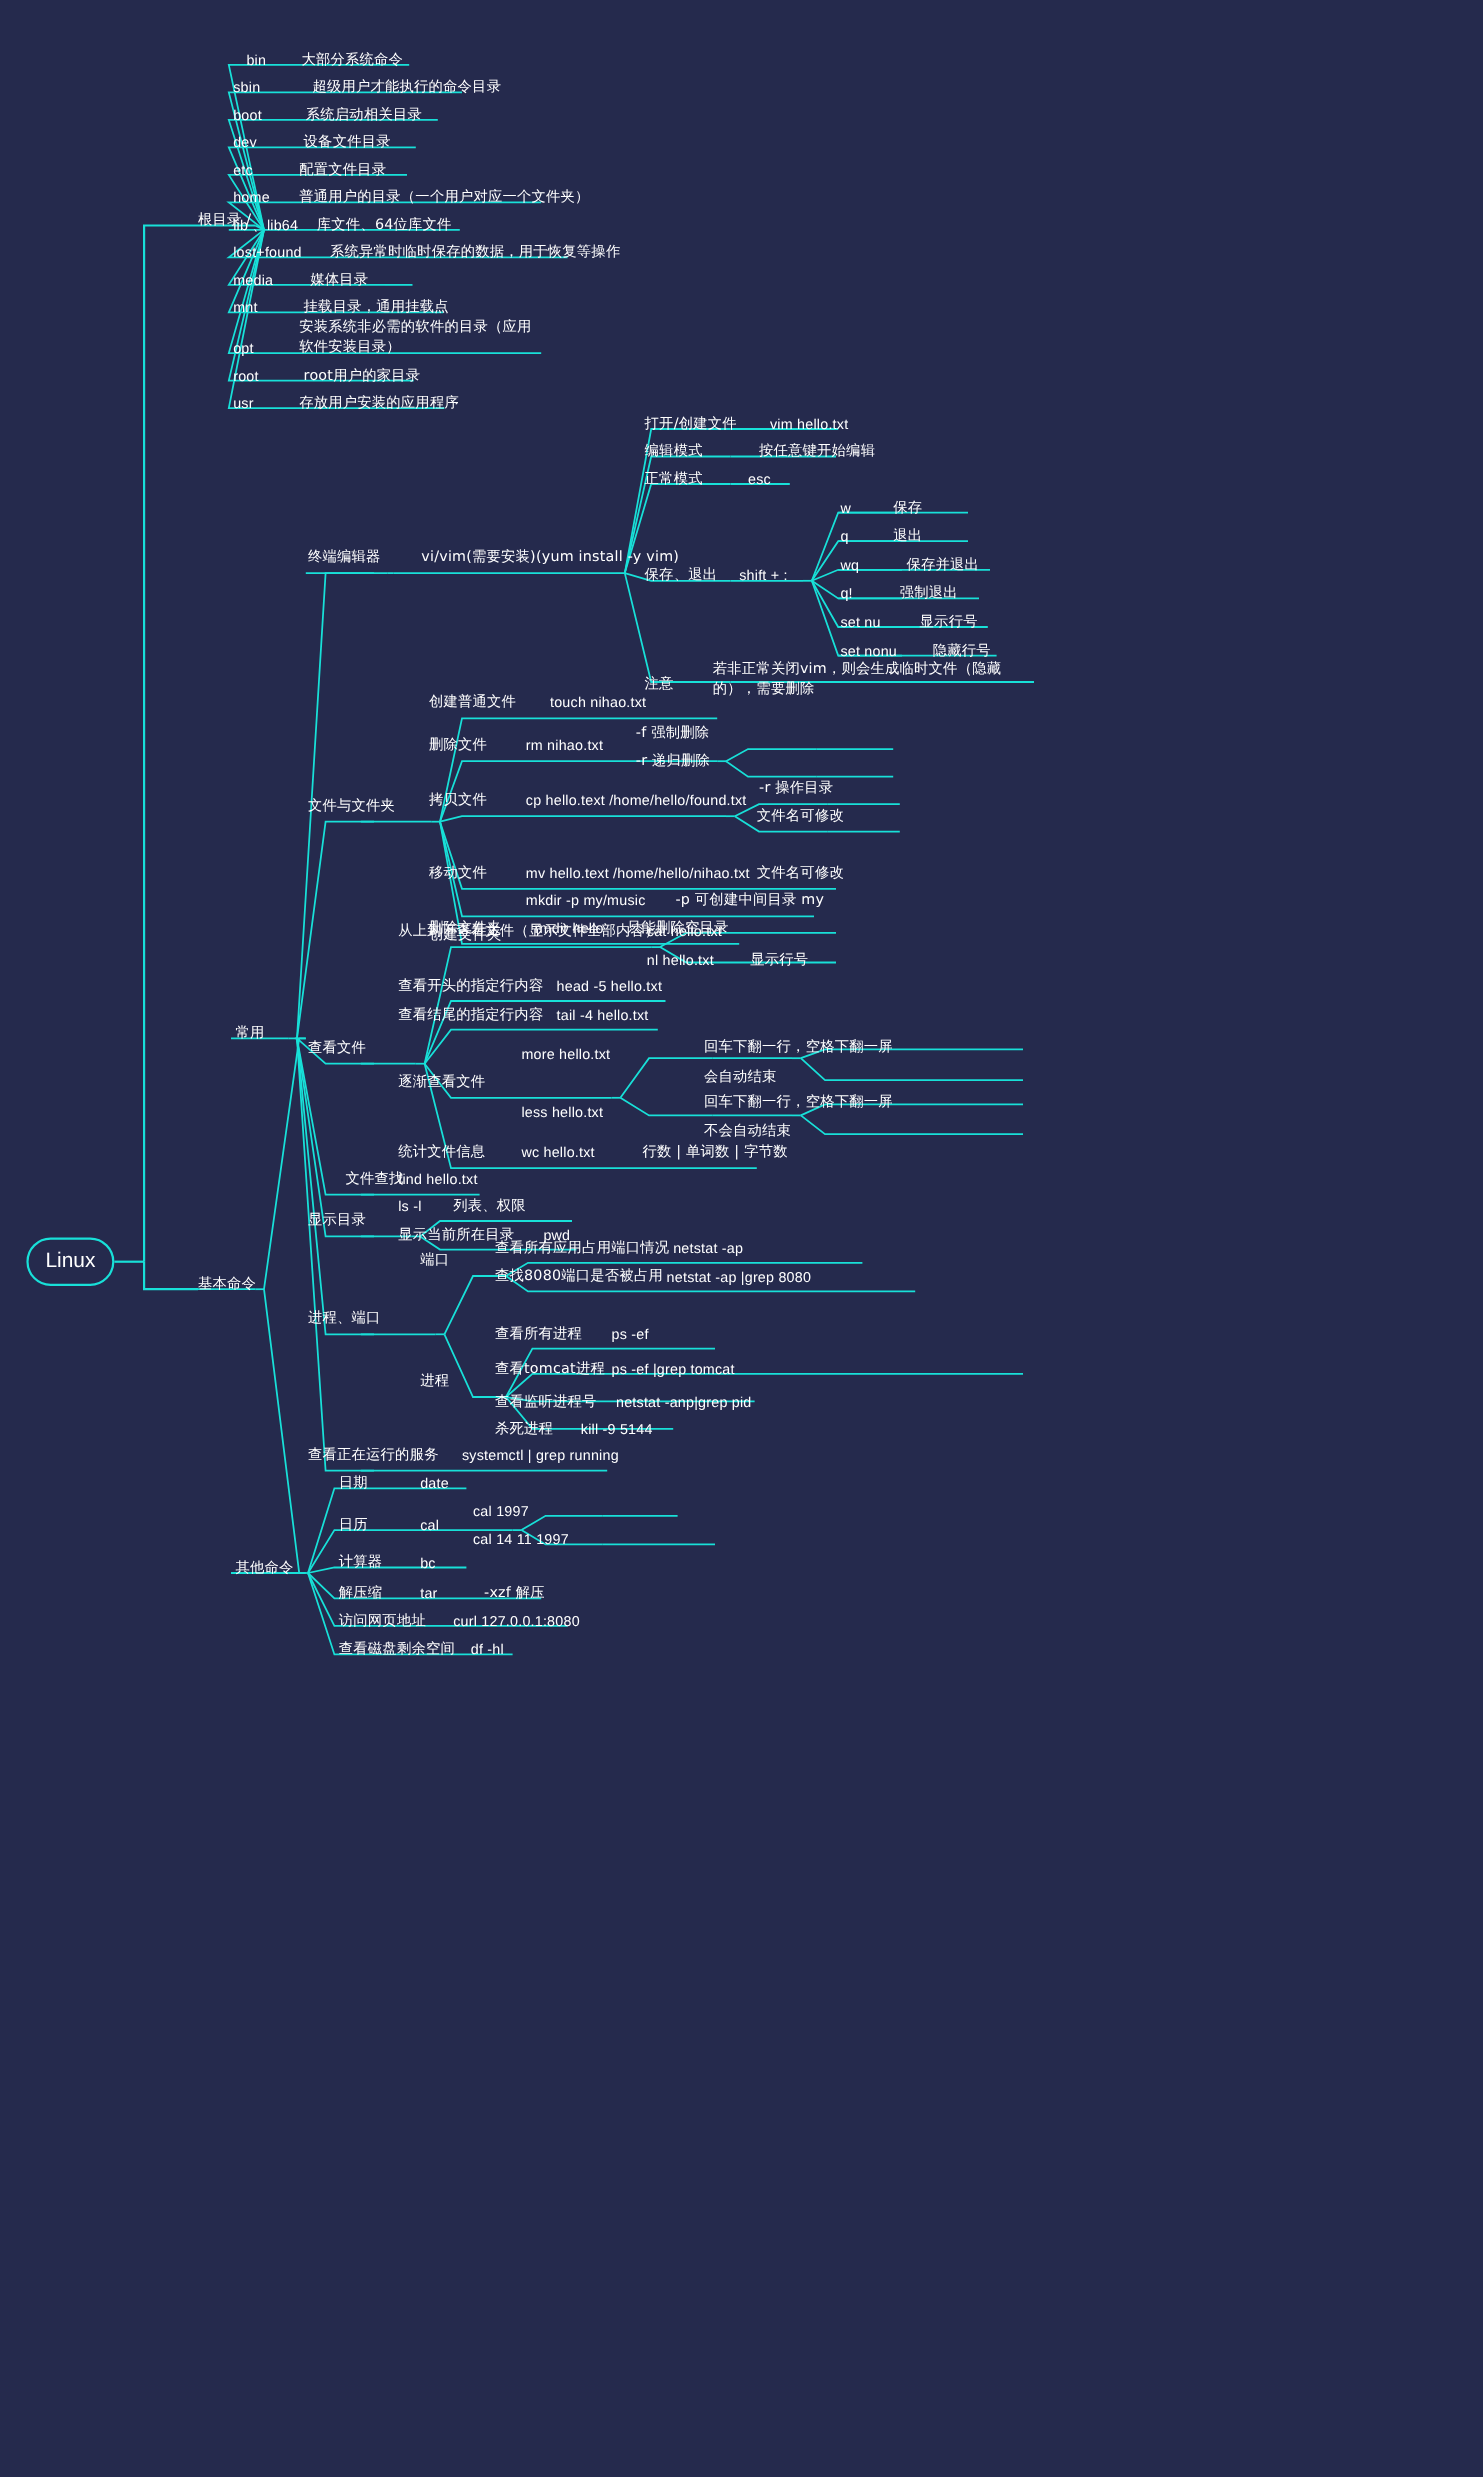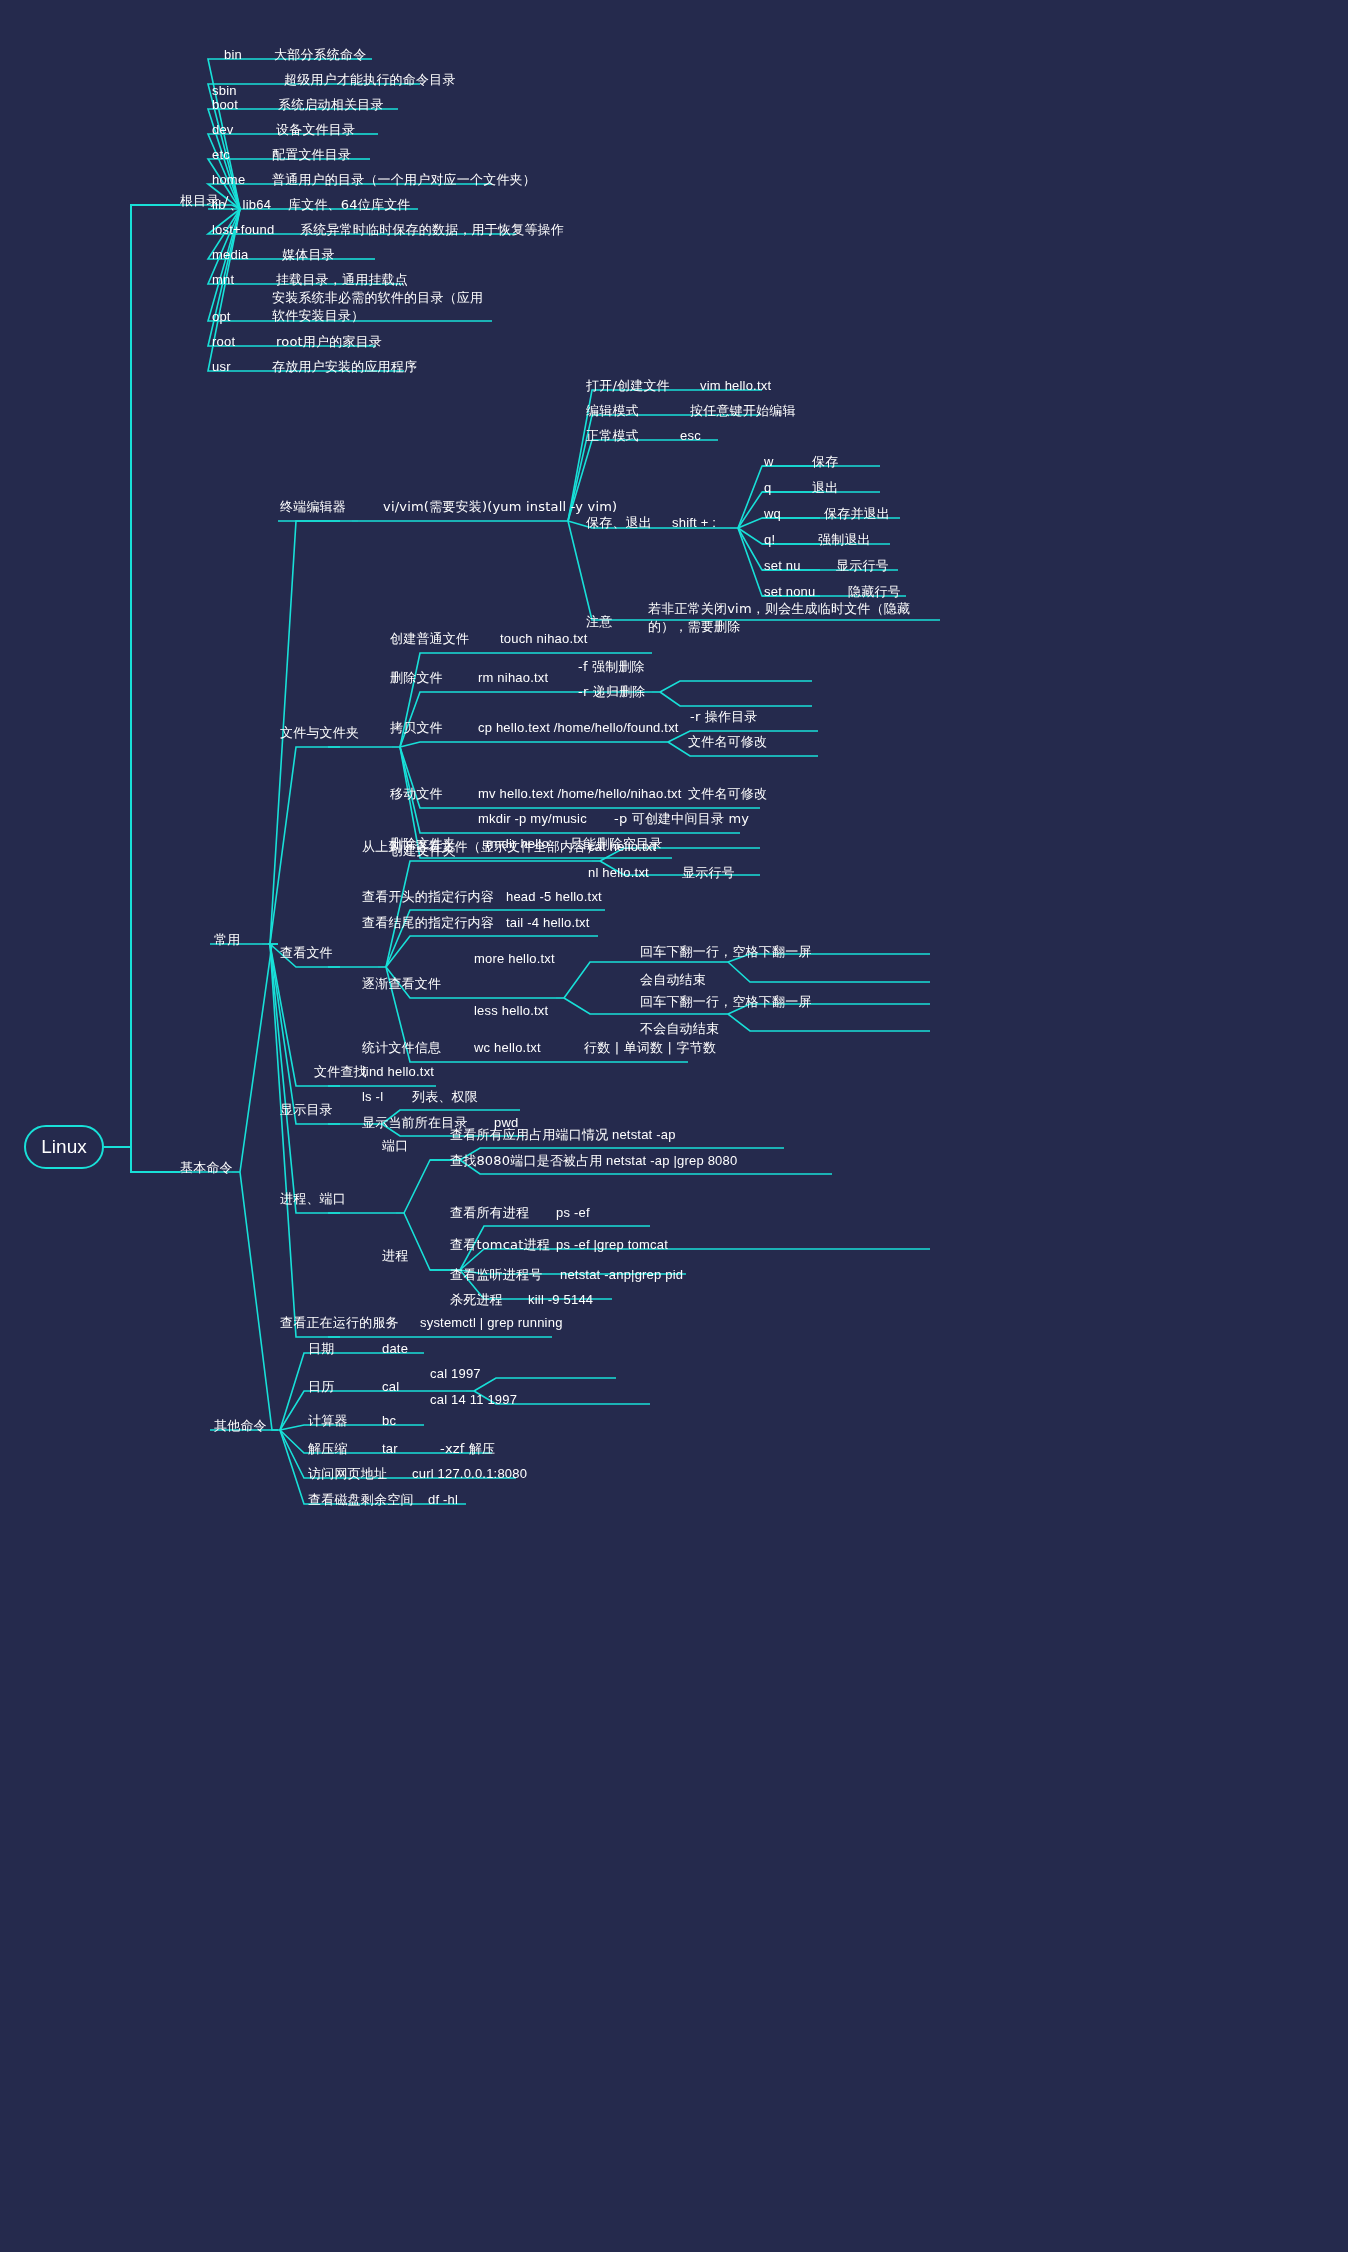--- a/index.html
+++ b/index.html
@@ -265,21 +265,21 @@
     <span>Linux</span>
   </div>
 
   <div class="node t13 cn" style="left:180px; top:192px;">
     <span class="lbl">根目录 /</span>
   </div>
 
   <div class="node t13" style="left:212px; top:46px;margin-left:12px;"><span>bin</span></div>
   <div class="node t13 cn" style="left:274px; top:46px;"><span>大部分系统命令</span></div>
 
-  <div class="node t13" style="left:212px; top:82px;text-align:center;"><span>sbin</span></div>
+  <div class="node t13" style="left:212px; top:71px;text-align:center;"><span>sbin</span></div>
   <div class="node t13 cn" style="left:284px; top:71px;"><span>超级用户才能执行的命令目录</span></div>
 
   <div class="node t13" style="left:212px; top:96px;"><span>boot</span></div>
   <div class="node t13 cn" style="left:278px; top:96px;"><span>系统启动相关目录</span></div>
 
   <div class="node t13" style="left:212px; top:121px;"><span>dev</span></div>
   <div class="node t13 cn" style="left:276px; top:121px;"><span>设备文件目录</span></div>
 
   <div class="node t13" style="left:212px; top:146px;"><span>etc</span></div>
   <div class="node t13 cn" style="left:272px; top:146px;"><span>配置文件目录</span></div>

